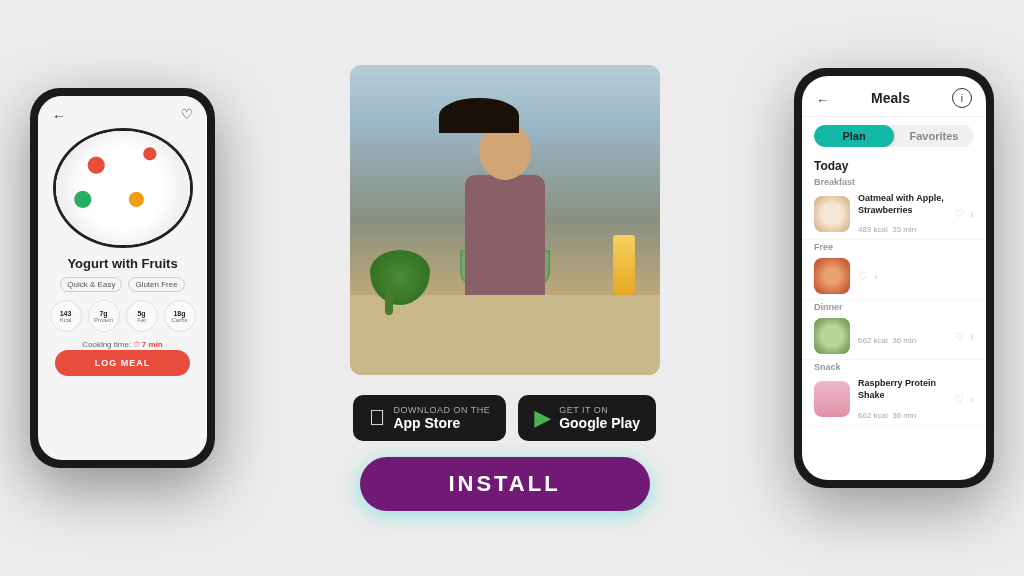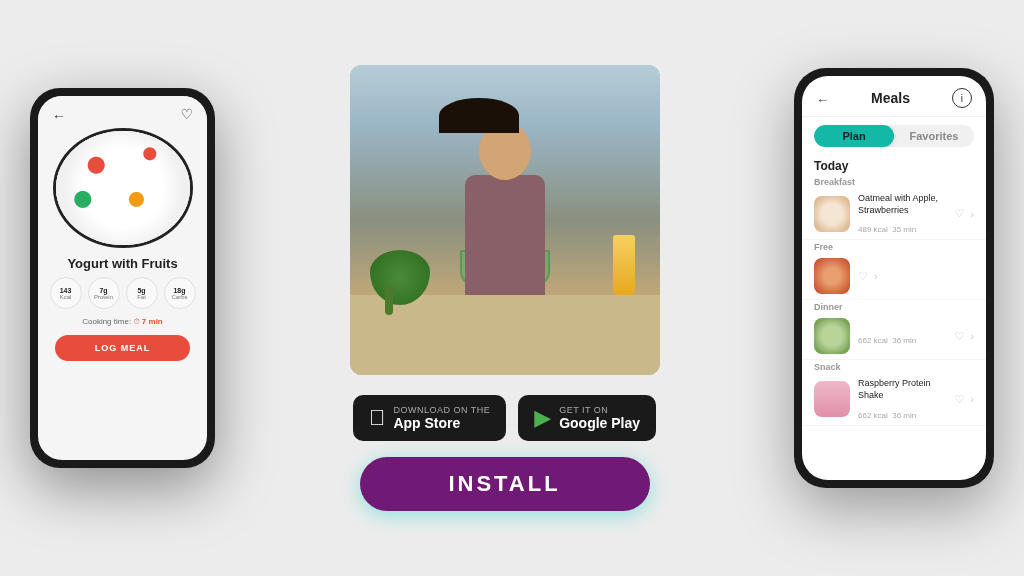--- a/index.html
+++ b/index.html
@@ -132,21 +132,21 @@
       color: #222;
     }
     .macro-label {
       font-size: 6px;
       color: #777;
     }
     .phone-cooking-time {
       text-align: center;
       font-size: 8px;
       color: #666;
-      margin-bottom: 8px;
+      margin-bottom: 0;
     }
     .cooking-time-val {
       color: #e74c3c;
       font-weight: 600;
     }
     .clock-icon-inline {
       color: #e74c3c;
     }
     .phone-log-btn {
       background: #e74c3c;
@@ -357,21 +357,21 @@
       background: radial-gradient(circle, #b8d498 40%, #5a8a3a 100%);
     }
     .meal-thumb-shake {
       background: linear-gradient(180deg, #f0b8c8 0%, #e090a8 100%);
     }
     .meal-info {
       flex: 1;
     }
     .meal-name {
       font-size: 9px;
-      font-weight: 400;
+      font-weight: 700;
       color: #222;
       line-height: 1.3;
     }
     .meal-meta {
       font-size: 8px;
       color: #aaa;
       margin-top: 9px;
     }
     .meal-actions {
       display: flex;
@@ -395,20 +395,24 @@
   <div class="phone-left">
     <div class="phone-left-inner">
       <div class="phone-left-header">
         <span class="back-arrow">←</span>
         <span class="heart-icon">♡</span>
       </div>
       <div class="phone-food-image">
         <div class="phone-food-image-inner"></div>
       </div>
       <div class="phone-food-title">Yogurt with Fruits</div>
+      <div class="phone-tags">
+        <span class="phone-tag">Quick &amp; Easy</span>
+        <span class="phone-tag">Gluten Free</span>
+      </div>
       <div class="phone-macros">
         <div class="macro-item">
           <span class="macro-val">143</span>
           <span class="macro-label">Kcal</span>
         </div>
         <div class="macro-item">
           <span class="macro-val">7g</span>
           <span class="macro-label">Protein</span>
         </div>
         <div class="macro-item">

